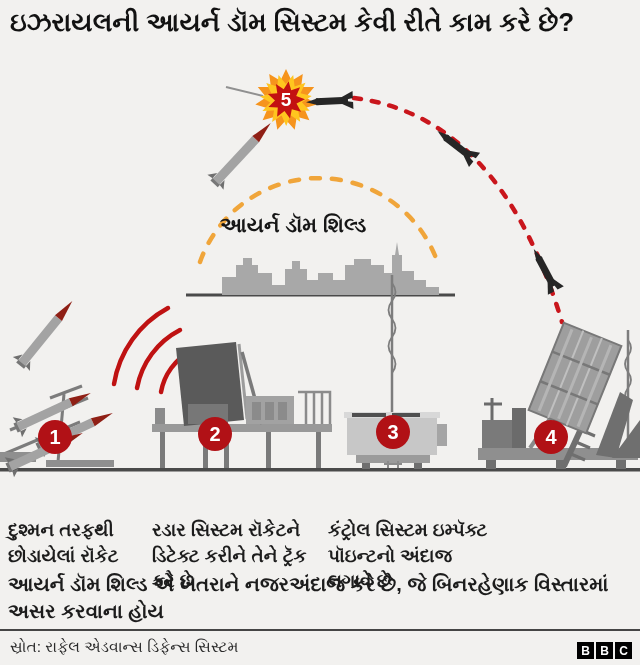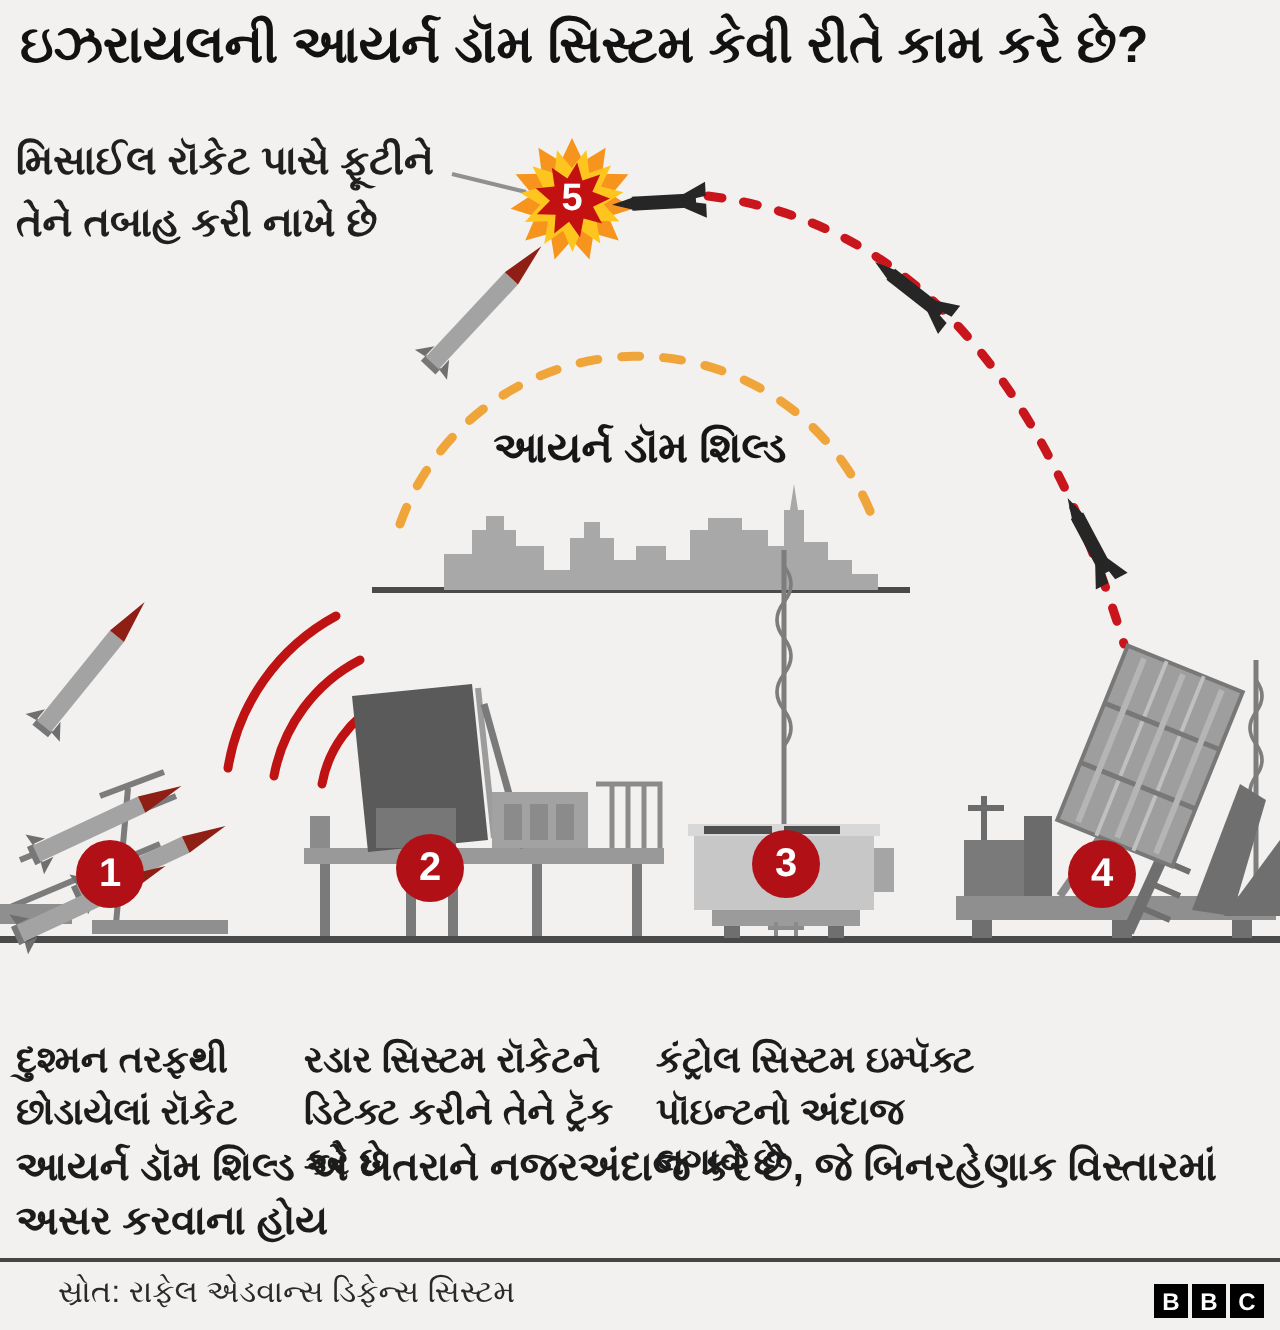--- a/index.html
+++ b/index.html
@@ -15,21 +15,21 @@
   .txt{position:absolute;z-index:3;}
   .title{
     left:10px;top:6px;width:624px;
     font-size:26px;font-weight:700;line-height:1.25;color:#121212;
   }
   .annotation{
     left:8px;top:66px;width:238px;
     font-size:20px;font-weight:600;line-height:1.55;color:#1f1f1f;
   }
   .dome-label{
-    left:220px;top:213px;width:200px;text-align:center;
+    left:220px;top:213px;width:200px;
     font-size:21px;font-weight:700;color:#161616;
   }
   .step-label{
     font-size:18.5px;font-weight:600;line-height:1.38;color:#1c1c1c;margin-top:37px;
   }
   .step-label.l1{left:8px;top:480px;width:150px;}
   .step-label.l2{left:152px;top:480px;width:172px;}
   .step-label.l3{left:328px;top:480px;width:164px;}
   .step-label.l4{left:490px;top:480px;width:150px;}
   .note{
@@ -43,21 +43,21 @@
     font-size:20px;font-weight:700;
     display:flex;align-items:center;justify-content:center;
   }
   .badge.b5{background:transparent;width:30px;height:30px;font-size:19px;}
   .divider{
     position:absolute;left:0;top:629px;width:640px;height:2px;
     background:#454545;z-index:3;
   }
   .source{
     left:10px;top:638px;width:480px;
-    font-size:15.5px;font-weight:400;color:#2a2a2a;margin-left:19px;
+    font-size:15.5px;font-weight:400;color:#2a2a2a;
   }
   .bbc-logo{
     position:absolute;left:577px;top:642px;z-index:3;
     display:flex;gap:2px;
   }
   .bbc-block{
     width:17px;height:17px;background:#000000;color:#ffffff;
     font-size:12px;font-weight:700;
     display:flex;align-items:center;justify-content:center;
   }
@@ -217,21 +217,20 @@
     <g transform="translate(546,272) rotate(62)">
       <polygon points="-26,0 -14,-3.5 -14,3.5" fill="#262626"></polygon>
       <rect x="-16" y="-3.5" width="32" height="7" fill="#262626"></rect>
       <polygon points="10,-3.5 21,-9 21,-2 10,0" fill="#262626"></polygon>
       <polygon points="10,3.5 21,9 21,2 10,0" fill="#262626"></polygon>
     </g>
   </svg>
 
   <div class="txt title">ઇઝરાયલની આયર્ન ડૉમ સિસ્ટમ કેવી રીતે કામ કરે છે?</div>
 
-  <div class="txt annotation">મિસાઈલ રૉકેટ પાસે ફૂટીને તેને તબાહ કરી નાખે છે</div>
 
   <div class="txt dome-label">આયર્ન ડૉમ શિલ્ડ</div>
 
   <div class="badge" style="left:38px;top:420px;">1</div>
   <div class="badge" style="left:198px;top:417px;">2</div>
   <div class="badge" style="left:376px;top:415px;">3</div>
   <div class="badge" style="left:534px;top:420px;">4</div>
   <div class="badge b5" style="left:271px;top:85px;">5</div>
 
   <div class="txt step-label l1">દુશ્મન તરફથી છોડાયેલાં રૉકેટ</div>

